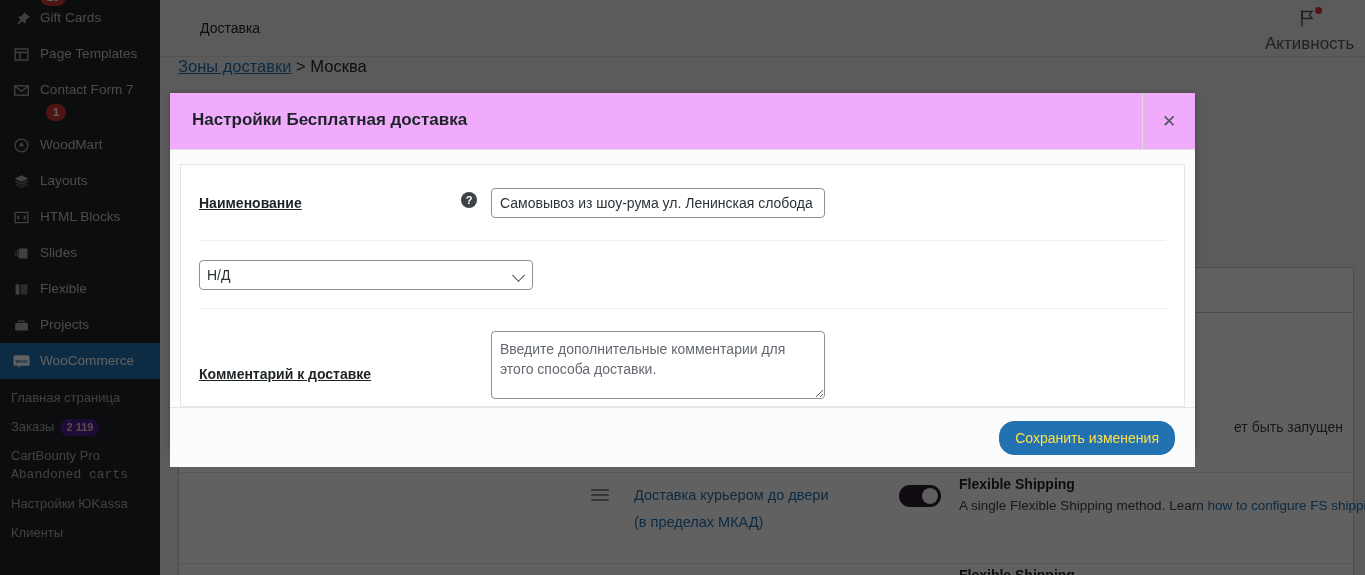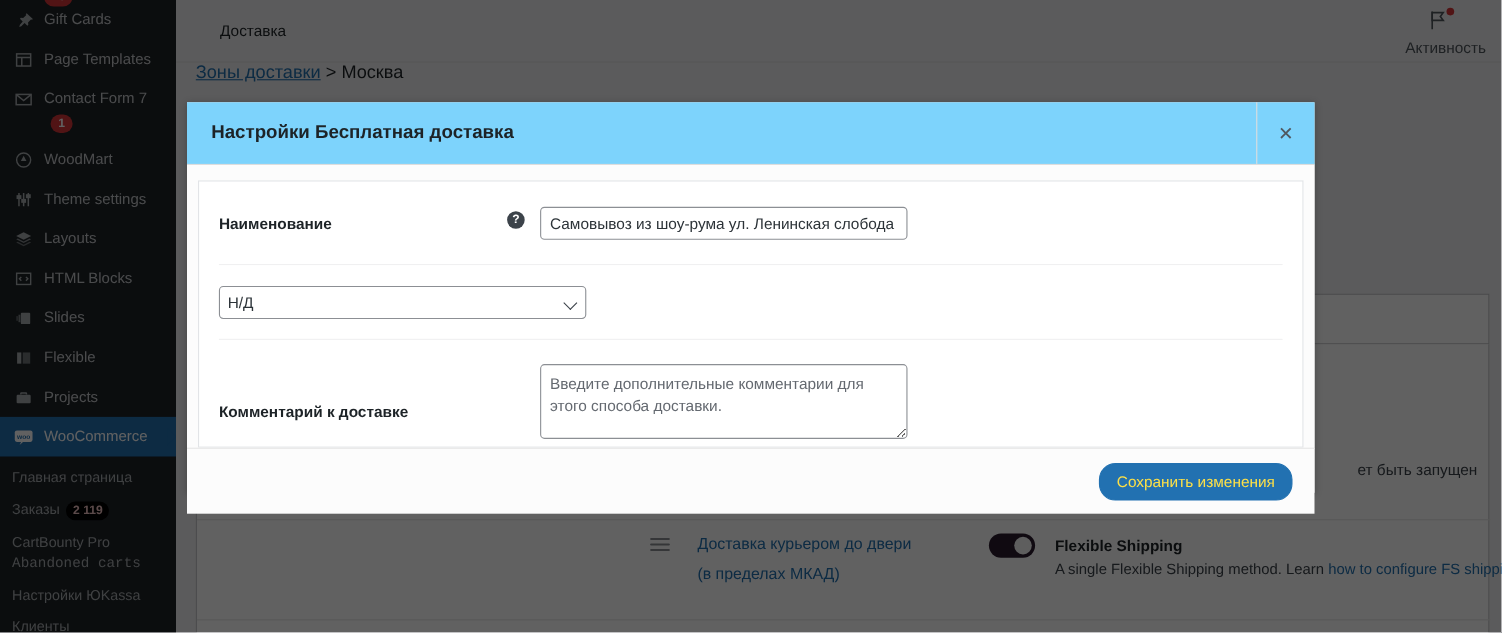--- a/index.html
+++ b/index.html
@@ -37,21 +37,21 @@
     content: ""; position: absolute; right: -8px; top: 50%;
     transform: translateY(-50%);
     border: 8px solid transparent; border-left-color: #2271b1;
   }
   .side-badge {
     display: inline-block; background: #d63638; color: #fff;
     font-size: 11px; font-weight: 600; border-radius: 10px;
     padding: 1px 7px; line-height: 15px; margin-left: 6px;
   }
   .side-badge-block {
-    display: inline-block; background: #000000; color: #f0c3c3;
+    display: inline-block; background: #4c1d95; color: #f0c3c3;
     font-size: 11px; font-weight: 600; border-radius: 9px;
     padding: 1px 6px; line-height: 15px; margin-left: 6px;
   }
   .side-sub {
     padding: 5px 0 5px 11px; font-size: 13px; color: #a7aaad; line-height: 19px;
   }
   .side-sub-wrap { padding-top: 4px; }
 
   
   .topbar {
@@ -64,21 +64,21 @@
   }
   .activity {
     position: absolute; right: 14px; top: 8px; width: 86px;
     text-align: center; color: #50575e;
   }
   .activity .flag { position: relative; display: inline-block; height: 22px; }
   .activity .flag .dot {
     position: absolute; right: -4px; top: -1px; width: 7px; height: 7px;
     border-radius: 50%; background: #d63638;
   }
-  .activity .lbl { font-size: 14px; margin-top: 1px; text-align: right; }
+  .activity .lbl { font-size: 17px; margin-top: 1px; text-align: right; }
 
   
   .content { position: absolute; left: 160px; top: 57px; width: 1205px; height: 518px; background: #f0f0f1; }
   .crumb {
     position: absolute; left: 18px; top: 0px; font-size: 16.5px; color: #1d2327;
   }
   .crumb a { color: #2271b1; text-decoration: underline; }
   .crumb .sep { color: #1d2327; }
 
   
@@ -108,40 +108,40 @@
     font-size: 14.5px; color: #2271b1; line-height: 27px;
   }
   .toggle {
     position: absolute; left: 720px; top: 12px; width: 42px; height: 22px;
     background: #2c1c2e; border-radius: 11px;
   }
   .toggle::after {
     content: ""; position: absolute; right: 3px; top: 3px;
     width: 16px; height: 16px; border-radius: 50%; background: #f6f7f7;
   }
-  .ship-row .meta { position: absolute; left: 780px; top: 12px; width: 390px; }
+  .ship-row .meta { position: absolute; left: 780px; top: 0; width: 390px; }
   .ship-row .meta .t { font-size: 14px; color: #1d2327; font-weight: 600; line-height: 22px; }
   .ship-row .meta .d { font-size: 13.5px; color: #3c434a; line-height: 22px; white-space: nowrap; }
   .ship-row .meta .d a { color: #2271b1; text-decoration: none; }
 
   
   .dim {
     position: absolute; inset: 0; background: rgba(0,0,0,0.62); z-index: 50;
   }
 
   
   .modal {
     position: absolute; left: 170px; top: 93px; width: 1025px; height: 355px;
     background: #fcfcfc; z-index: 60;
     box-shadow: 0 1px 6px rgba(0,0,0,0.25);
     display: flex; flex-direction: column;
   }
   .modal-head {
     position: relative; height: 57px; flex: 0 0 57px;
-    border-bottom: 1px solid #ddd; background: #7dd3fc;
+    border-bottom: 1px solid #ddd; background: #f0abfc;
   }
   .modal-title {
     position: absolute; left: 22px; top: 17px;
     font-size: 17px; font-weight: 700; color: #1d2327;
   }
   .modal-close {
     position: absolute; right: 0; top: 0; width: 53px; height: 56px;
     border-left: 1px solid #ddd; background: transparent;
     display: flex; align-items: center; justify-content: center;
     cursor: pointer; color: #50575e; font-size: 17px; line-height: 1;
@@ -150,21 +150,21 @@
     flex: 1 1 auto; padding: 14px 10px 0 10px; background: #fcfcfc;
   }
   .form-panel {
     background: #fff; border: 1px solid #e2e4e7;
     height: 243px; padding: 0 18px;
   }
   .frow { display: flex; align-items: flex-start; border-bottom: 1px solid #f0f0f1; }
   .frow:last-child { border-bottom: none; }
   .frow .lbl {
     width: 292px; flex: 0 0 292px; font-size: 14px; font-weight: 700;
-    color: #1d2327; line-height: 20px;
+    color: #1d2327; line-height: 20px; text-decoration: underline;
   }
   .frow .ctl { flex: 1 1 auto; position: relative; }
   .tip {
     position: absolute; left: -30px; top: 4px;
     width: 16px; height: 16px; border-radius: 50%;
     background: #3c434a; color: #fff; font-size: 11px; font-weight: 700;
     display: flex; align-items: center; justify-content: center;
     line-height: 1; cursor: help;
   }
   .row-name { padding: 23px 0 22px 0; }
@@ -258,33 +258,20 @@
       <div class="side-item">
         <span class="ic">
           <svg width="17" height="17" viewBox="0 0 20 20" fill="none" stroke="currentColor" stroke-width="1.5">
               <circle cx="10" cy="10" r="7.5"></circle>
               <path d="M10 5.5l3 5.5H7z" fill="currentColor" stroke="none"></path>
             </svg>
         </span>
         <span>WoodMart</span>
       </div>
 
-      <div class="side-item">
-        <span class="ic">
-          <svg width="17" height="17" viewBox="0 0 20 20" fill="none" stroke="currentColor" stroke-width="1.6">
-              <line x1="5" y1="3" x2="5" y2="17"></line>
-              <line x1="10" y1="3" x2="10" y2="17"></line>
-              <line x1="15" y1="3" x2="15" y2="17"></line>
-              <rect x="3.2" y="6" width="3.6" height="2.6" fill="currentColor"></rect>
-              <rect x="8.2" y="10" width="3.6" height="2.6" fill="currentColor"></rect>
-              <rect x="13.2" y="5" width="3.6" height="2.6" fill="currentColor"></rect>
-            </svg>
-        </span>
-        <span>Theme settings</span>
-      </div>
 
       <div class="side-item">
         <span class="ic">
           <svg width="17" height="17" viewBox="0 0 20 20" fill="currentColor">
               <path d="M10 2.5L2 6.5l8 4 8-4-8-4z"></path>
               <path d="M2 10l8 4 8-4-1.8-.9L10 12.3 3.8 9.1 2 10z" opacity=".75"></path>
               <path d="M2 13.5l8 4 8-4-1.8-.9L10 15.8l-6.2-3.2-1.8.9z" opacity=".55"></path>
             </svg>
         </span>
         <span>Layouts</span>

